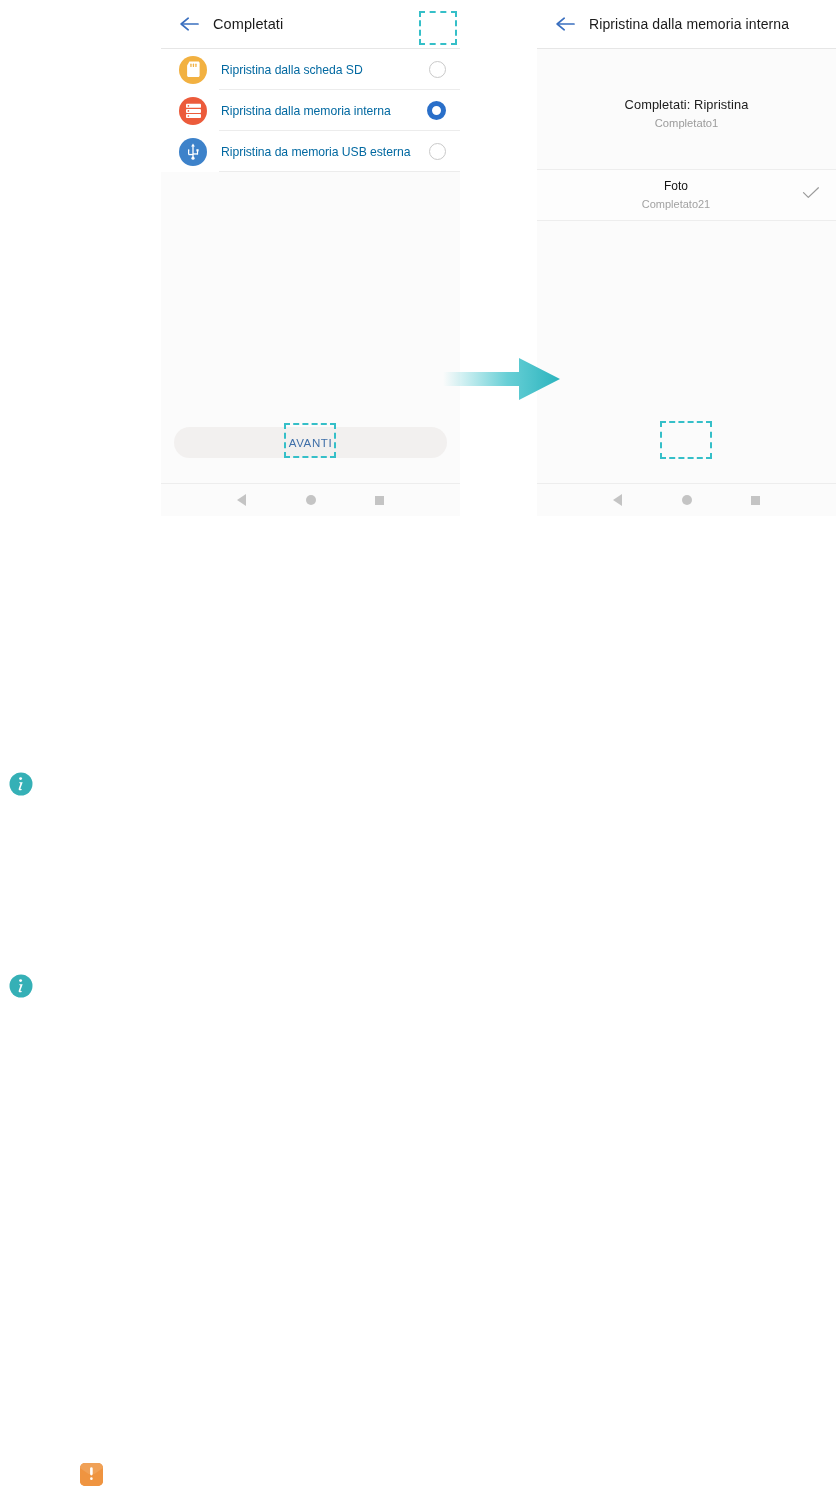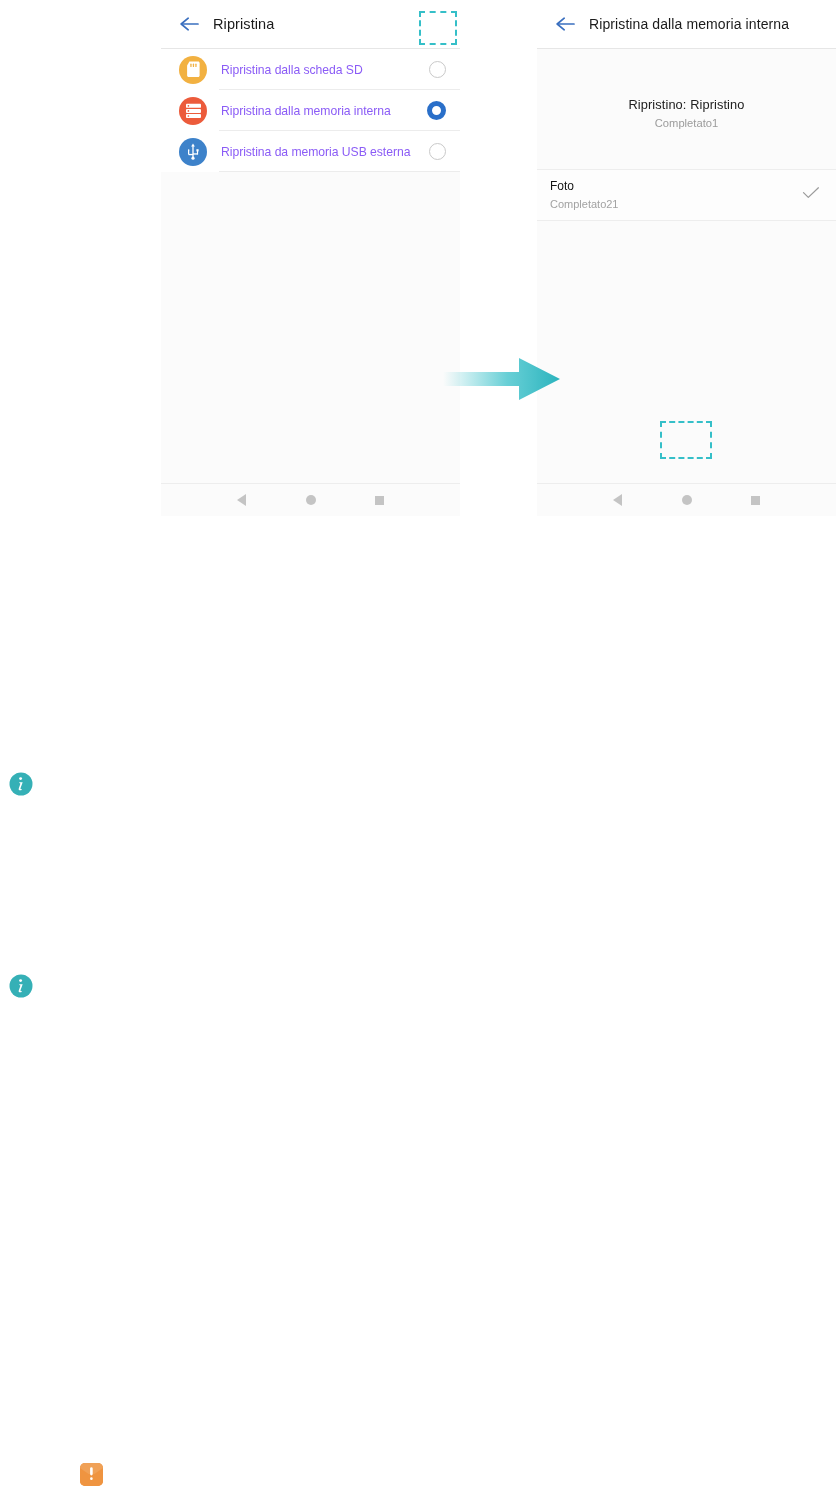--- a/index.html
+++ b/index.html
@@ -88,21 +88,21 @@
     border-radius: 50%;
     flex: none;
     margin-right: 14px;
     display: flex;
     align-items: center;
     justify-content: center;
   }
   .opt-icon svg { display: block; }
   .opt-label {
     font-size: 12.2px;
-    color: #8b5cf6;
+    color: #0369a1;
     flex: 1 1 auto;
     white-space: nowrap;
     letter-spacing: -0.05px;
   }
 
   
   .radio {
     width: 17px;
     height: 17px;
     flex: none;
@@ -162,21 +162,21 @@
     background: #fdfdfd;
   }
   .detail-row {
     position: relative;
     display: flex;
     align-items: center;
     padding: 9px 16px 10px 13px;
     border-top: 1px solid #ededed;
     border-bottom: 1px solid #ededed;
   }
-  .detail-text { flex: 1 1 auto; }
+  .detail-text { flex: 1 1 auto; text-align: center; }
   .detail-name {
     font-size: 12px;
     color: #141414;
   }
   .detail-state {
     margin-top: 5px;
     font-size: 11px;
     color: #a2a2a2;
   }
   .check-icon { flex: none; width: 18px; height: 18px; }
@@ -278,21 +278,21 @@
 <div class="phone phone--left">
   <div class="screen-body">
 
     <div class="titlebar">
       <span class="back-arrow">
         <svg width="22" height="16" viewBox="0 0 22 16">
           <path d="M9.2 2.2 L2.2 8 L9.2 13.8" fill="none" stroke="#3a6fbf" stroke-width="1.7" stroke-linecap="round" stroke-linejoin="round"></path>
           <line x1="2.6" y1="8" x2="19" y2="8" stroke="#3a6fbf" stroke-width="1.7" stroke-linecap="round"></line>
         </svg>
       </span>
-      <span class="titlebar-title">Ripristina</span>
+      <span class="titlebar-title">Completati</span>
     </div>
 
     <div class="opt-list">
 
       <div class="opt-row">
         <span class="opt-icon" style="background:#f2b141">
           <svg width="15" height="17" viewBox="0 0 15 17">
             <path d="M3.4 0.6 H12.1 C12.9 0.6 13.6 1.3 13.6 2.1 V14.5 C13.6 15.3 12.9 16 12.1 16 H2.6 C1.8 16 1.1 15.3 1.1 14.5 V4.5 Z" fill="#ffffff"></path>
             <rect x="4.3" y="2.6" width="1.3" height="3.4" rx="0.6" fill="#f2b141"></rect>
             <rect x="6.8" y="2.6" width="1.3" height="3.4" rx="0.6" fill="#f2b141"></rect>
@@ -336,20 +336,26 @@
         </span>
         <span class="opt-label">Ripristina da memoria USB esterna</span>
         <span class="radio"></span>
         <span class="sep"></span>
       </div>
 
     </div>
 
     <div class="focus-box focus-radio"></div>
 
+    <div class="action-zone">
+      <div class="pill-button">
+        <span class="pill-label">AVANTI</span>
+      </div>
+      <div class="focus-box focus-pill-left"></div>
+    </div>
 
     <div class="navbar">
       <span class="nav-btn">
           <span class="nav-back"></span>
         </span>
       <span class="nav-btn">
           <span class="nav-home"></span>
         </span>
       <span class="nav-btn">
           <span class="nav-recent"></span>
@@ -366,21 +372,21 @@
       <span class="back-arrow">
         <svg width="22" height="16" viewBox="0 0 22 16">
           <path d="M9.2 2.2 L2.2 8 L9.2 13.8" fill="none" stroke="#3a6fbf" stroke-width="1.7" stroke-linecap="round" stroke-linejoin="round"></path>
           <line x1="2.6" y1="8" x2="19" y2="8" stroke="#3a6fbf" stroke-width="1.7" stroke-linecap="round"></line>
         </svg>
       </span>
       <span class="titlebar-title">Ripristina dalla memoria interna</span>
     </div>
 
     <div class="status-block">
-      <div class="status-title">Ripristino:  Ripristino</div>
+      <div class="status-title">Completati:  Ripristina</div>
       <div class="status-sub">Completato1</div>
     </div>
 
     <div class="detail-list">
       <div class="detail-row">
         <span class="detail-text">
           <span class="detail-name" style="display:block">Foto</span>
           <span class="detail-state" style="display:block">Completato21</span>
         </span>
         <span class="check-icon">

